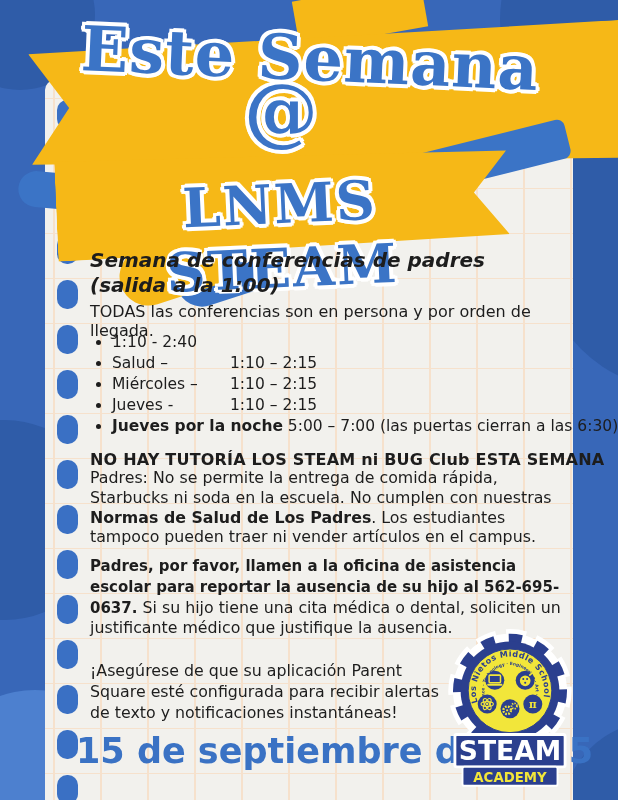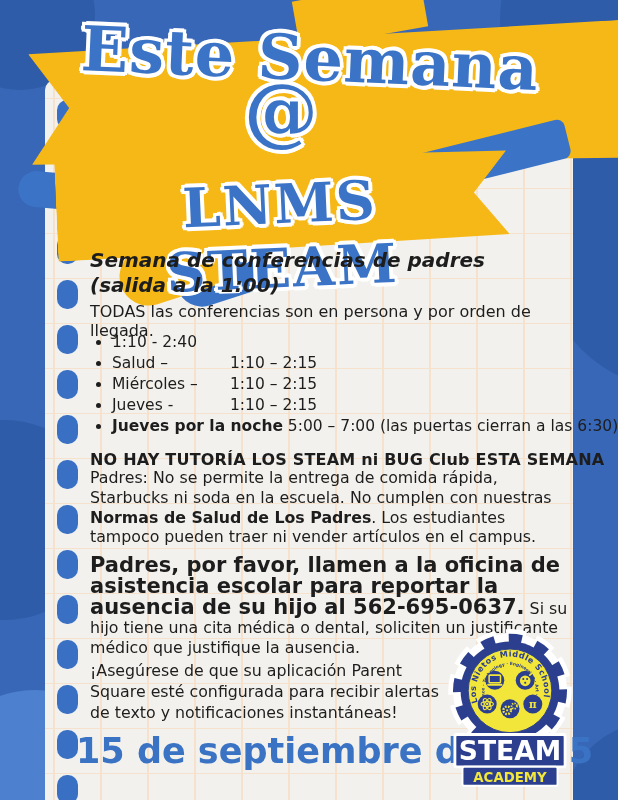--- a/index.html
+++ b/index.html
@@ -58,21 +58,21 @@
   .h-title{top:248px;font-size:20px;font-weight:bold;text-align:left;line-height:25px;font-style:italic;}
   .note{top:302px;font-size:16px;}
   .list{top:332px;margin:0;padding-left:22px;font-size:15.5px;line-height:21px;list-style:disc;}
   .list li{margin:0;}
   .row{display:flex;}
   .day{width:118px;flex:none;}
   .evening{white-space:nowrap;}
   .no-tut{top:450px;font-size:16px;font-weight:bold;white-space:nowrap;letter-spacing:0.2px;}
   .food{top:468px;font-size:15.8px;line-height:19.8px;}
   .attend{top:556px;font-size:15.8px;line-height:19.8px;}
-  .attend b{font-size:21px;}
+  .attend b{font-size:15px;}
   .psq{top:660px;width:372px;font-size:15.8px;line-height:21px;}
   .date{top:731px;left:76px;width:520px;font-size:35px;font-weight:bold;
         color:var(--date-blue,#3a72c4);}
 
   
   .logo{position:absolute;left:434px;top:624px;width:152px;height:164px;}
 </style>
 </head>
 <body>
 

